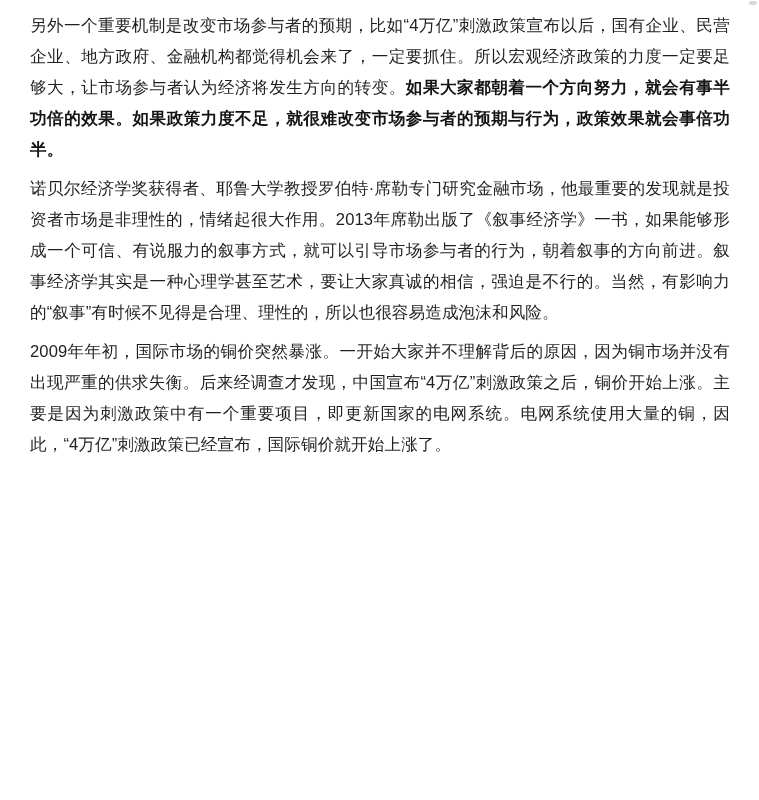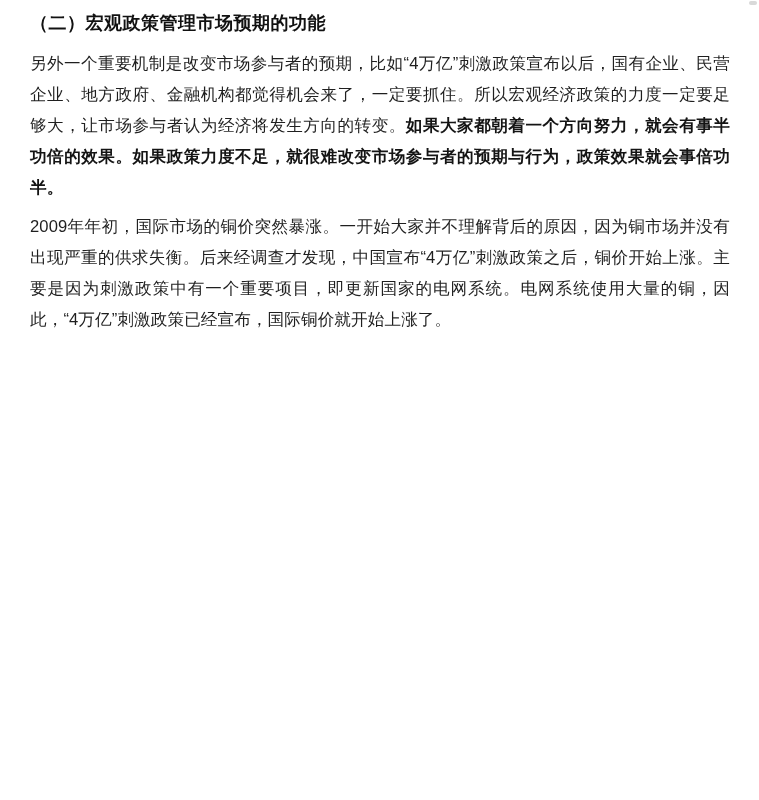--- a/index.html
+++ b/index.html
@@ -64,24 +64,24 @@
     width: 8px; height: 4px;
     border-radius: 2px;
     background: var(--sb);
   }
 </style>
 </head>
 <body>
 
 <div class="doc">
 
-  <h2 class="heading">（二）宏观政策管理市场预期的功能</h2>
 
 
 
 
   <p class="para"><span>另外一个重要机制是改变市场参与者的预期，比如“4万亿”刺激政策宣布以后，国有企业、民营企业、地方政府、金融机构都觉得机会来了，一定要抓住。所以宏观经济政策的力度一定要足够大，让市场参与者认为经济将发生方向的转变。</span><span class="b">如果大家都朝着一个方向努力，就会有事半功倍的效果。如果政策力度不足，就很难改变市场参与者的预期与行为，政策效果就会事倍功半。</span></p>
 
+  <p class="para">诺贝尔经济学奖获得者、耶鲁大学教授罗伯特·席勒专门研究金融市场，他最重要的发现就是投资者市场是非理性的，情绪起很大作用。2013年席勒出版了《叙事经济学》一书，如果能够形成一个可信、有说服力的叙事方式，就可以引导市场参与者的行为，朝着叙事的方向前进。叙事经济学其实是一种心理学甚至艺术，要让大家真诚的相信，强迫是不行的。当然，有影响力的“叙事”有时候不见得是合理、理性的，所以也很容易造成泡沫和风险。</p>
 
   <p class="para">2009年年初，国际市场的铜价突然暴涨。一开始大家并不理解背后的原因，因为铜市场并没有出现严重的供求失衡。后来经调查才发现，中国宣布“4万亿”刺激政策之后，铜价开始上涨。主要是因为刺激政策中有一个重要项目，即更新国家的电网系统。电网系统使用大量的铜，因此，“4万亿”刺激政策已经宣布，国际铜价就开始上涨了。</p>
 
   <div class="scrollbar-thumb"></div>
 </div>
 
 </body></html>

